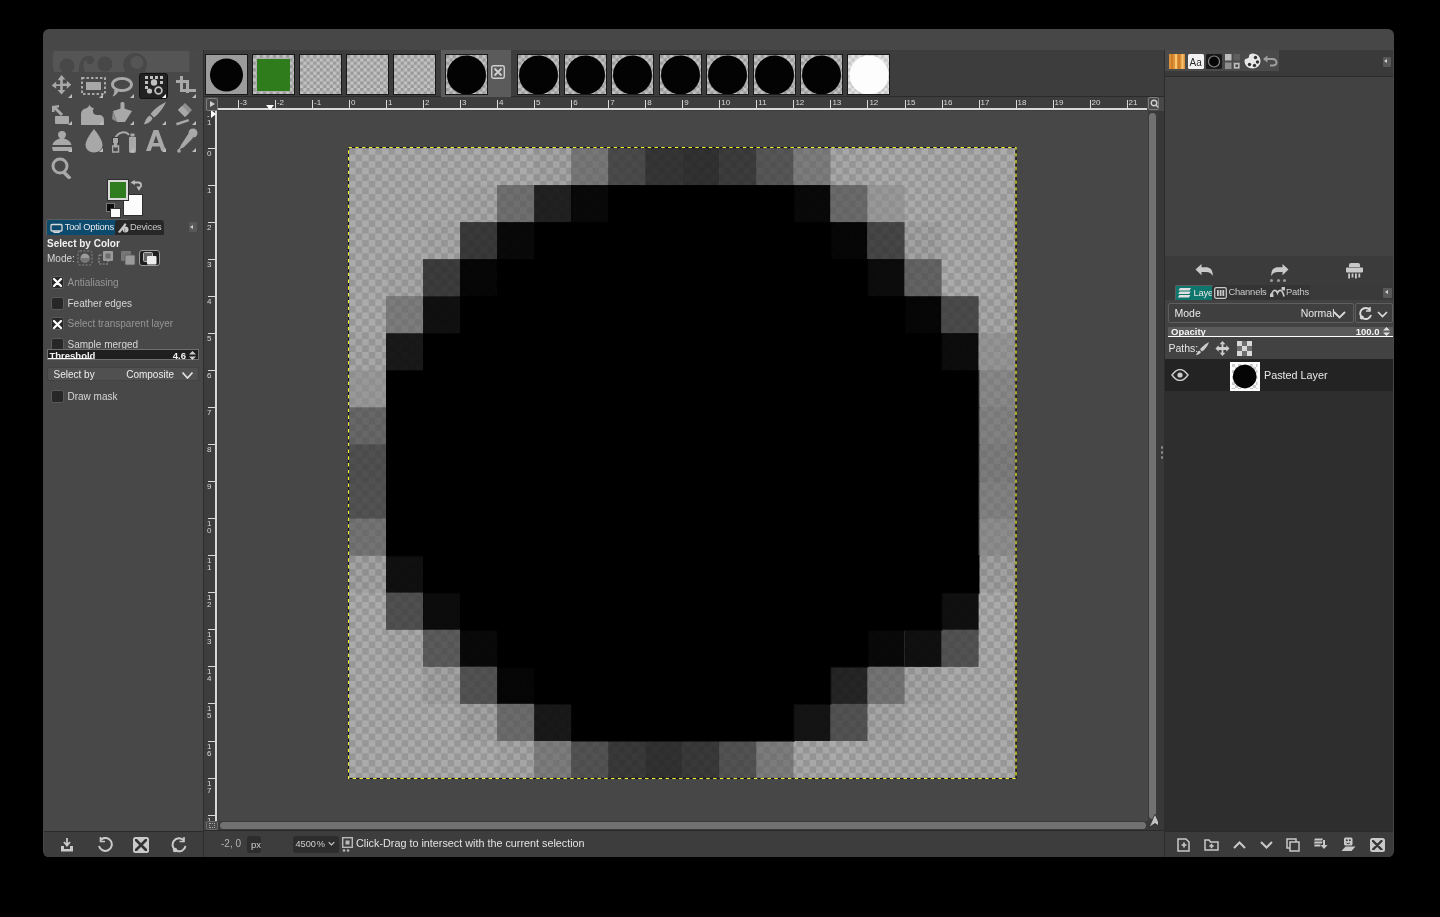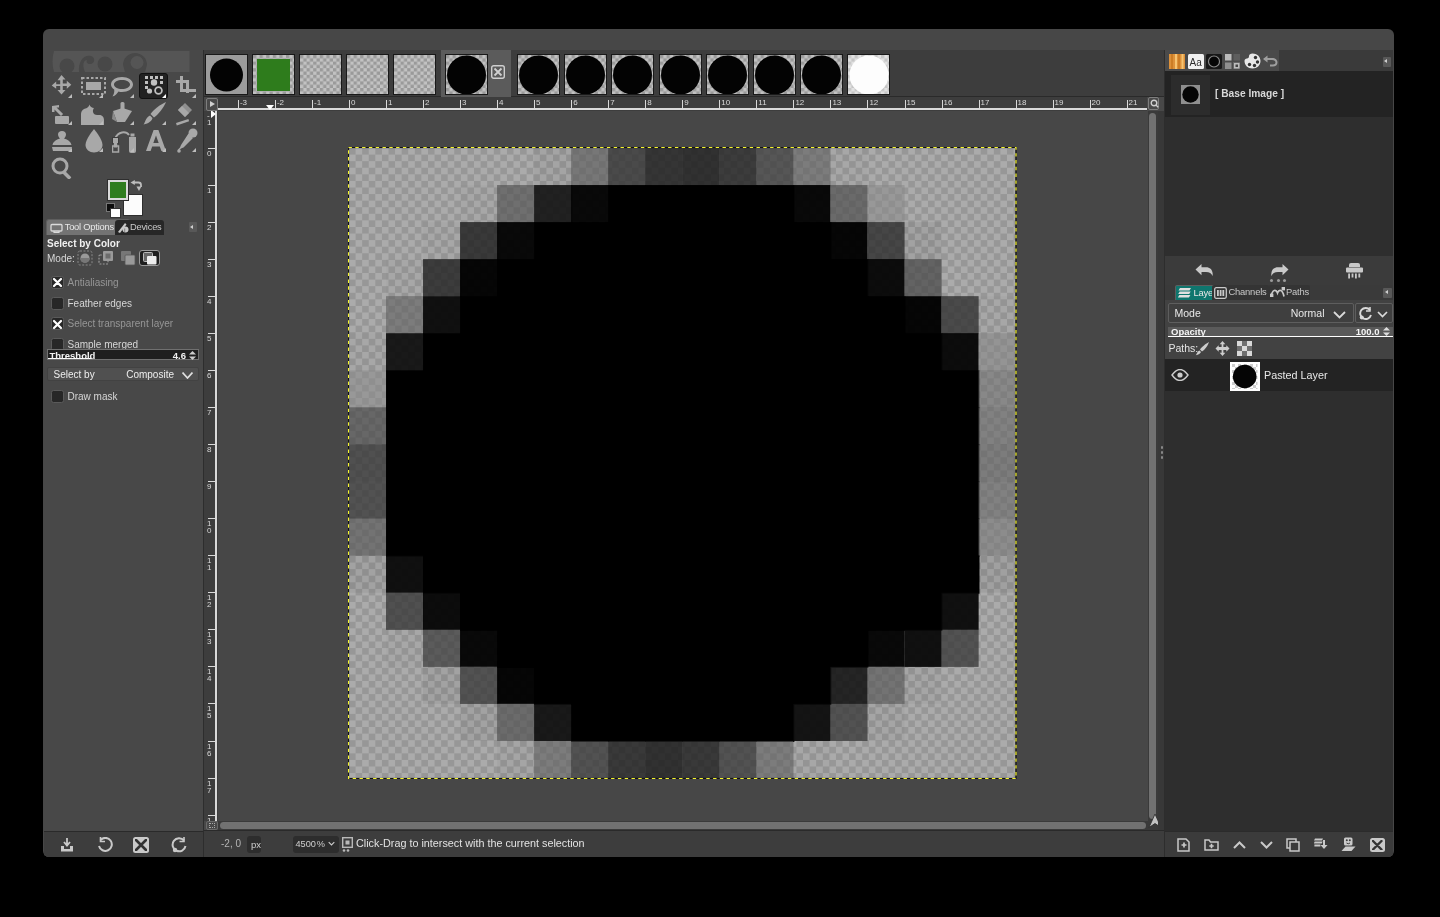--- a/index.html
+++ b/index.html
@@ -184,21 +184,21 @@
 <div class="abs" style="left:62px;top:153px;width:8.5px;height:8.5px;background:#0d0d0d;border:1px solid #777"></div>
 <div class="abs" style="left:67px;top:158.5px;width:8.5px;height:8.5px;background:#fcfcfc;box-shadow:0 0 0 1px #333"></div>
 <svg class="abs" style="left:86px;top:130px" width="13" height="12" viewBox="0 0 13 12">
         <path d="M4 2.5 h4.5 a2.5 2.5 0 0 1 2.5 2.5 v2" fill="none" stroke="#bdbdbd" stroke-width="1.8"></path>
         <path d="M4.8 0 L0.5 2.5 L4.8 5 Z" fill="#bdbdbd"></path>
         <path d="M8.5 6.5 L11 11 L13.4 6.5 Z" fill="#bdbdbd" transform="translate(-2,0)"></path>
       </svg>
 <div class="abs" style="left:80px;top:144.6px;width:18px;height:20px;background:#fcfcfc;box-shadow:0 0 0 1px #2e2e2e"></div>
 <div class="abs" style="left:63.8px;top:130px;width:20.5px;height:20.2px;background:#2f7d1e;border:2px solid #dadada;box-shadow:0 0 0 1px #2e2e2e"></div>
 
-<div class="ttab" style="left:1.7px;top:169px;width:84px;height:15.5px;background:#737373;border:1px solid #5e5e5e;border-bottom:0">
+<div class="ttab" style="left:1.7px;top:169px;width:84px;height:15.5px;background:#0c4a6e;border:1px solid #5e5e5e;border-bottom:0">
  <svg style="position:absolute;left:3px;top:3px" width="13" height="10" viewBox="0 0 13 10" fill="none" stroke="#dadada" stroke-width="1.3">
           <rect x="1" y="1.5" width="11" height="6.5" rx="1"></rect>
           <path d="M4 8 v1.5 M9 8 v1.5 M3.5 9.5 h6"></path>
         </svg>
  <span style="position:absolute;left:18px;top:2px">Tool Options</span>
       </div>
 <div class="ttab" style="left:70.9px;top:169.5px;width:49.5px;height:15px;background:#272727;color:#c9c9c9">
  <svg style="position:absolute;left:2px;top:2px" width="12" height="11" viewBox="0 0 12 11">
           <path d="M1 10 L8 1 l1.5 1.5 L3 11 Z" fill="#c9c9c9"></path>
           <circle cx="8.5" cy="7.5" r="3" fill="#c9c9c9"></circle>
@@ -948,31 +948,20 @@
           <circle cx="10.5" cy="12.5" r="1.7" fill="#333"></circle>
           <circle cx="5.5" cy="11.5" r="1.7" fill="#333"></circle>
         </svg>
 <svg class="abs" style="left:97px;top:4px" width="17" height="13" viewBox="0 0 17 13">
           <path d="M5.5 1.5 L5.5 4 L10 4 C13.5 4 15.5 6 15.5 8.5 C15.5 11 13.5 12.5 11 12.5 L8 12.5 L8 10.5 L11 10.5 C12.5 10.5 13.5 9.7 13.5 8.5 C13.5 7.2 12.3 6 10 6 L5.5 6 L5.5 8.5 L1 5 Z" fill="#9e9e9e"></path>
         </svg>
 <div class="abs" style="left:217.5px;top:6.5px;width:8.5px;height:10px;background:#585858;border-radius:1px">
           <div style="position:absolute;left:1.5px;top:2.5px;width:0;height:0;border-top:2.5px solid transparent;border-bottom:2.5px solid transparent;border-right:3.5px solid #cfcfcf"></div>
         </div>
 </div>
-<div class="undolist">
-<div class="undorow">
-<div class="abs" style="left:5.5px;top:4.5px;width:39.5px;height:39.5px;background:#2c2c2c">
-            <svg width="19" height="19" style="margin:10px" viewBox="0 0 19 19">
-              <rect width="19" height="19" fill="#8f8f8f"></rect>
-              <circle cx="9.5" cy="9.5" r="8.2" fill="#050505"></circle>
-            </svg>
-          </div>
-<span style="position:absolute;left:50px;top:17px;font-size:10.2px;color:#d8d8d8;font-weight:bold">[ Base Image ]</span>
-</div>
-</div>
 <div class="undofoot">
 <svg class="abs" style="left:30px;top:8px" width="19" height="13" viewBox="0 0 19 13">
           <path d="M6.5 0 L6.5 3.2 L11 3.2 C15 3.2 17 5.5 17.5 8.5 C18 10.5 17.5 12 17.5 12 C16.5 9.5 14.5 8 11 8 L6.5 8 L6.5 11.2 L0.5 5.6 Z" fill="#c9c9c9"></path>
         </svg>
 <svg class="abs" style="left:105px;top:8px" width="19" height="13" viewBox="0 0 19 13">
           <path d="M12.5 0 L12.5 3.2 L8 3.2 C4 3.2 2 5.5 1.5 8.5 C1 10.5 1.5 12 1.5 12 C2.5 9.5 4.5 8 8 8 L12.5 8 L12.5 11.2 L18.5 5.6 Z" fill="#c9c9c9"></path>
         </svg>
 <svg class="abs" style="left:180px;top:6px" width="19" height="17" viewBox="0 0 19 17" fill="#c9c9c9">
           <path d="M4 3 a2 2 0 0 1 2 -2 h7 a2 2 0 0 1 2 2 v2 h-11 z"></path>
           <rect x="1" y="5.5" width="17" height="5" rx="1"></rect>
@@ -1013,21 +1002,21 @@
           </svg>
  <span style="position:absolute;left:17px;top:1px">Paths</span>
         </div>
 <div class="abs" style="left:218px;top:2.5px;width:8.5px;height:10px;background:#585858;border-radius:1px">
           <div style="position:absolute;left:1.5px;top:2.5px;width:0;height:0;border-top:2.5px solid transparent;border-bottom:2.5px solid transparent;border-right:3.5px solid #cfcfcf"></div>
         </div>
 </div>
 <div class="mrow">
 <div class="mbox" style="left:2.5px;width:186px">
  <span style="position:absolute;left:6px;top:3px;font-size:10.5px;color:#e8e8e8">Mode</span>
- <span style="position:absolute;right:28px;top:3px;font-size:10.5px;color:#e8e8e8">Normal</span>
+ <span style="position:absolute;right:18px;top:3px;font-size:10.5px;color:#e8e8e8">Normal</span>
  <svg style="position:absolute;right:7px;top:6.5px" width="13" height="8" viewBox="0 0 13 8">
             <path d="M1 1 L6.5 6.5 L12 1" fill="none" stroke="#dadada" stroke-width="1.8"></path>
           </svg>
 </div>
 <div class="mbox" style="left:189.5px;width:38px">
  <svg style="position:absolute;left:3.5px;top:3px" width="13" height="13" viewBox="0 0 13 13">
             <path d="M11 3 A5.5 5.5 0 1 0 12 8" fill="none" stroke="#dadada" stroke-width="1.9"></path>
             <path d="M11 0 v4 h-4" fill="none" stroke="#dadada" stroke-width="1.5"></path>
             <circle cx="2.8" cy="10.5" r="2" fill="#dadada"></circle>
           </svg>

